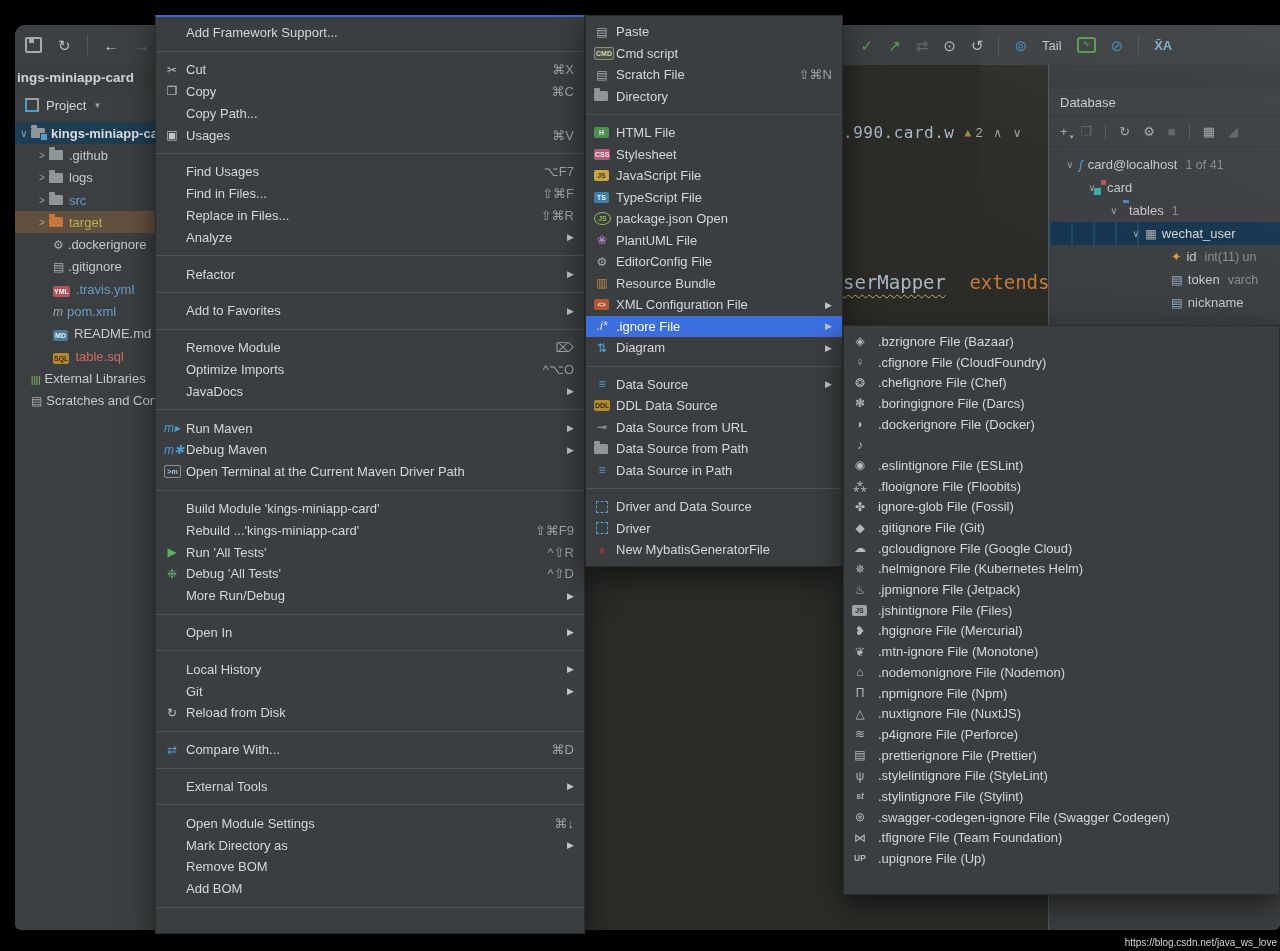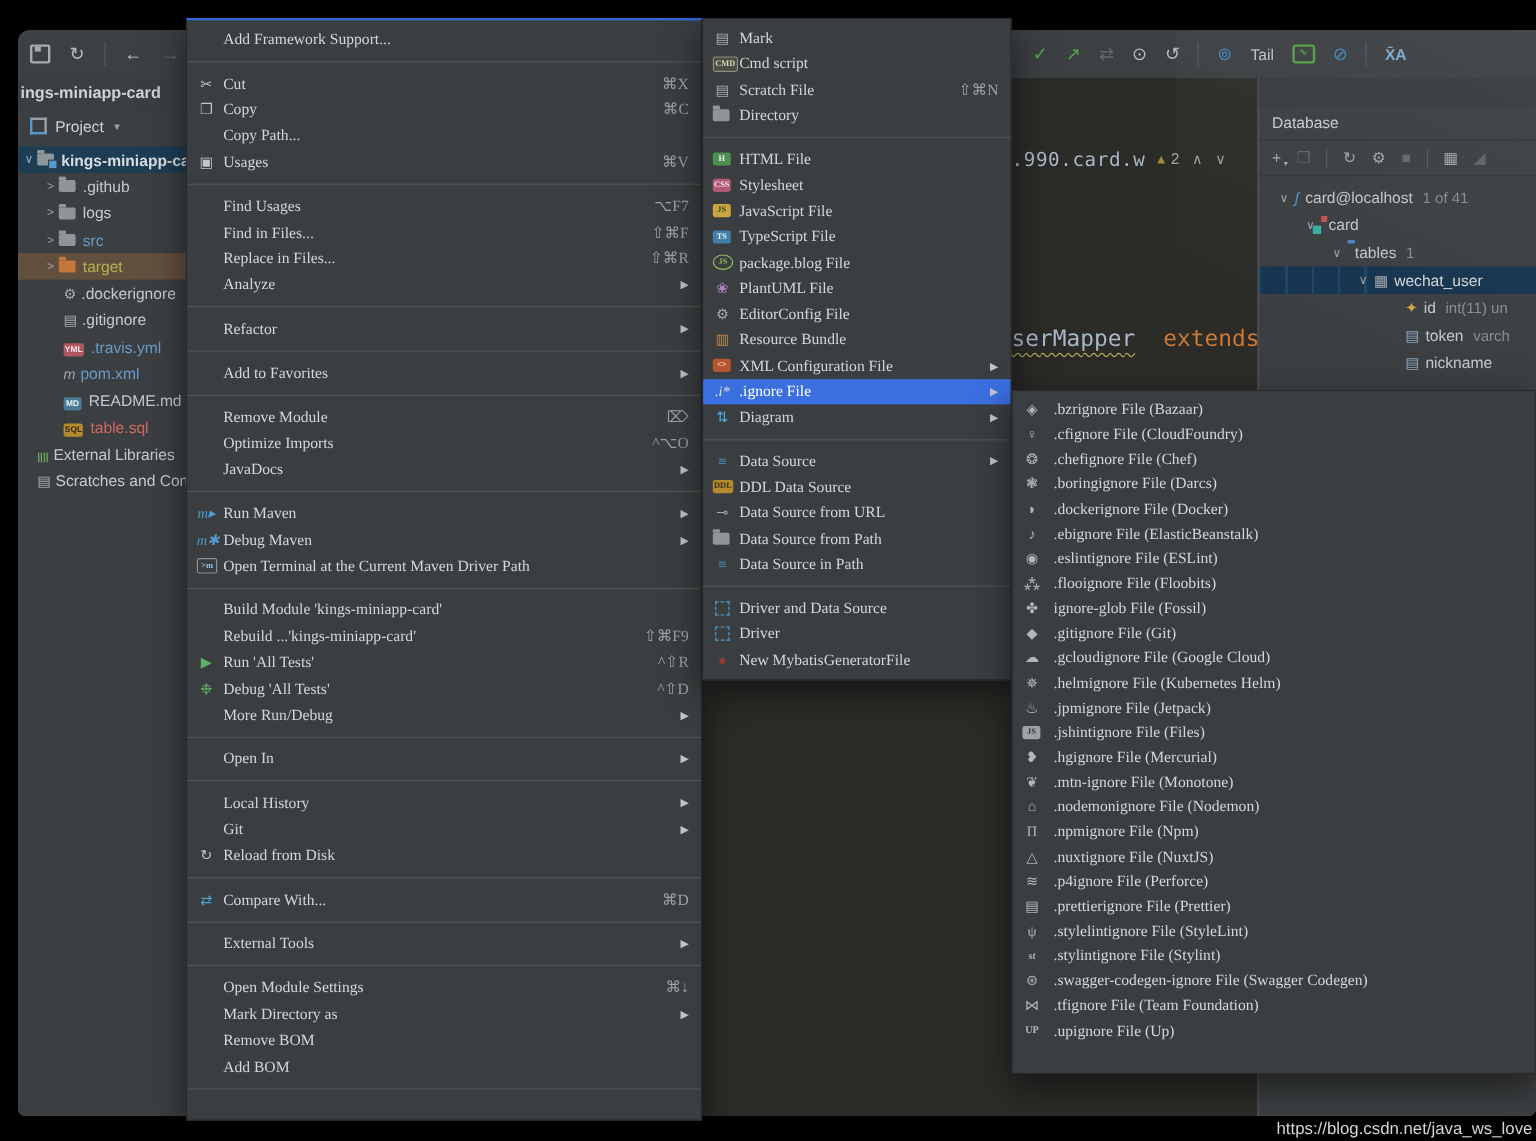--- a/index.html
+++ b/index.html
@@ -71,39 +71,39 @@
   .dbrow.sel::before{content:"";position:absolute;left:0;top:0;bottom:0;width:96px;
       background:repeating-linear-gradient(90deg,#1c4768 0 2px,transparent 2px 22px);}
   .dbchev{width:18px;flex:none;color:#9da2a6;font-size:10px;text-align:center;position:relative;}
   .dbrow .gly{width:17px;margin-right:5px;font-size:12.5px;}
   .sfx{color:#8a8f93;margin-left:8px;font-size:12.5px;}
   .ic-schema{width:12px;height:12px;position:relative;flex:none;margin-right:6px;}
   .ic-schema::before{content:"";position:absolute;left:0;top:0;width:5px;height:5px;background:#c75450;}
   .ic-schema::after{content:"";position:absolute;right:0;bottom:0;width:7px;height:7px;background:#3bb0a8;}
   
   .menu{position:absolute;background:#3b3e40;border:1px solid #292b2d;box-shadow:0 10px 28px rgba(0,0,0,.55);
-        padding:5px 0;box-sizing:border-box;z-index:20;font-family:Liberation Serif, serif;}
+        padding:5px 0;box-sizing:border-box;z-index:20;}
   .main-menu{left:155px;top:15px;width:430px;height:919px;border-top:2px solid #3068d9;overflow:hidden;}
   .new-menu{left:585px;top:15px;width:258px;}
   .ign-menu{left:843px;top:325px;width:437px;height:570px;overflow:hidden;}
   .mi{display:flex;align-items:center;padding:0 10px 0 8px;font-size:13px;color:#d4d6d8;white-space:nowrap;}
   .main-menu .mi{height:21.8px;}
   .new-menu .mi{height:21.5px;}
   .ign-menu .mi{height:20.7px;}
   .mi .mic{width:22px;flex:none;display:flex;align-items:center;}
   .ign-menu .mi .mic{width:26px;}
   .mi .ml{flex:1;overflow:hidden;}
   .mi .ms{color:#9da1a5;margin-left:24px;}
   .mi .ma{color:#c2c5c7;font-size:9px;margin-left:12px;width:8px;text-align:right;}
   .mi.sel{background:#3b6edf;color:#fff;}
   .msep{height:1px;background:#515456;margin:7px 0;}
   
   .smudge{position:absolute;left:980px;top:25px;width:300px;height:420px;pointer-events:none;z-index:6;
           background:linear-gradient(205deg,rgba(120,120,120,.14),rgba(0,0,0,0) 62%);}
-  .watermark{position:absolute;right:3px;bottom:3px;font-size:14px;color:#d6d6d6;z-index:30;text-align:center;}
+  .watermark{position:absolute;right:3px;bottom:3px;font-size:10px;color:#d6d6d6;z-index:30;text-align:center;}
 </style>
 </head>
 <body>
 
 <div class="stage">
 
   <div class="window">
 
     <div class="toolbar">
       <div class="tb-left" id="tb-left">
@@ -457,21 +457,21 @@
         <span class="mic"></span>
         <span class="ml">Add BOM</span>
       </div>
       <div class="msep"></div>
     </div>
   <div class="menu new-menu" id="menu-new">
       <div class="mi">
         <span class="mic">
           <span class="gly" style="color: rgb(167, 171, 174);">▤</span>
         </span>
-        <span class="ml">Mark</span>
+        <span class="ml">Paste</span>
       </div>
       <div class="mi">
         <span class="mic">
           <span class="badge" style="background: rgb(77, 79, 69); color: rgb(214, 216, 186); border: 1px solid rgb(138, 140, 128);">CMD</span>
         </span>
         <span class="ml">Cmd script</span>
       </div>
       <div class="mi">
         <span class="mic">
           <span class="gly" style="color: rgb(167, 171, 174);">▤</span>
@@ -507,21 +507,21 @@
       <div class="mi">
         <span class="mic">
           <span class="badge" style="background: rgb(63, 127, 168); color: rgb(234, 242, 247);">TS</span>
         </span>
         <span class="ml">TypeScript File</span>
       </div>
       <div class="mi">
         <span class="mic">
           <span class="badge" style="background: transparent; color: rgb(143, 191, 87); border: 1px solid rgb(143, 191, 87); border-radius: 50%;">JS</span>
         </span>
-        <span class="ml">package.blog File</span>
+        <span class="ml">package.json Open</span>
       </div>
       <div class="mi">
         <span class="mic">
           <span class="gly" style="color: rgb(176, 127, 199);">❀</span>
         </span>
         <span class="ml">PlantUML File</span>
       </div>
       <div class="mi">
         <span class="mic">
           <span class="gly" style="color: rgb(167, 171, 174);">⚙</span>
@@ -635,21 +635,20 @@
       <div class="mi">
         <span class="mic">
           <span class="gly" style="color: rgb(180, 183, 185);">◗</span>
         </span>
         <span class="ml">.dockerignore File (Docker)</span>
       </div>
       <div class="mi">
         <span class="mic">
           <span class="gly" style="color: rgb(180, 183, 185);">♪</span>
         </span>
-        <span class="ml">.ebignore File (ElasticBeanstalk)</span>
       </div>
       <div class="mi">
         <span class="mic">
           <span class="gly" style="color: rgb(180, 183, 185);">◉</span>
         </span>
         <span class="ml">.eslintignore File (ESLint)</span>
       </div>
       <div class="mi">
         <span class="mic">
           <span class="gly" style="color: rgb(180, 183, 185);">⁂</span>

